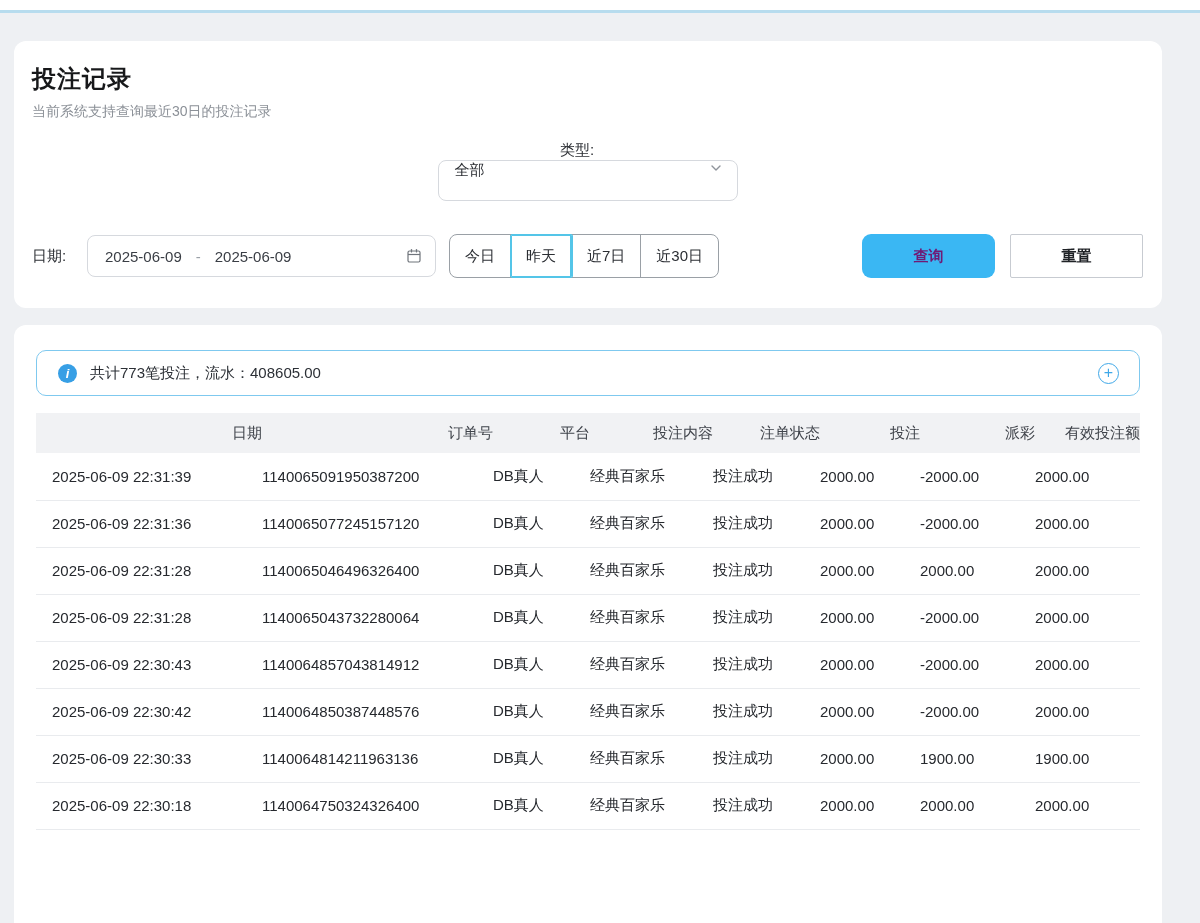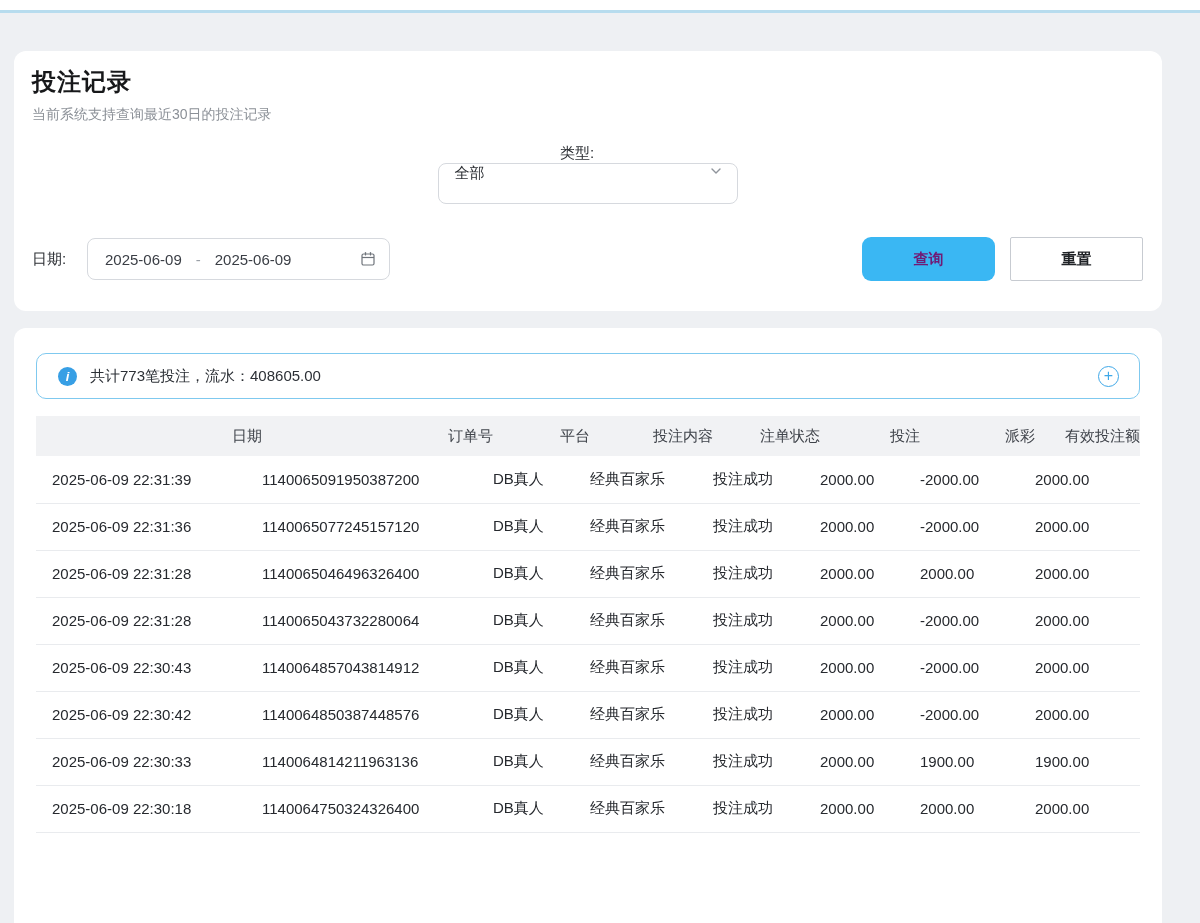--- a/index.html
+++ b/index.html
@@ -12,43 +12,43 @@
   .top-white { height: 10px; background: #ffffff; }
   .top-line { height: 3px; background: #b7dcee; }
 
   .card {
     background: #ffffff;
     border-radius: 12px;
     margin-left: 14px;
     width: 1148px;
   }
   .filter-card {
-    margin-top: 38px;
-    padding: 15px 19px 30px 18px;
+    margin-top: 28px;
+    padding: 22px 19px 30px 18px;
   }
   .page-title { font-size: 24px; font-weight: bold; color: #17181a; letter-spacing: 1px; }
   .page-subtitle { font-size: 14px; color: #8b9097; margin-top: 8px; }
 
   .filter-row { display: flex; align-items: center; }
   .row-type { margin-top: 20px; flex-direction: column; }
   .row-date { margin-top: 33px; }
   .filter-label { font-size: 15px; color: #2b2e33; width: 42px; flex: 0 0 auto; margin-right: 13px; }
 
   .select-box {
     width: 300px; height: 41px;
     border: 1px solid #d6d9de; border-radius: 8px;
     display: flex; align-items: flex-start;
     padding: 0 14px 0 16px;
     font-size: 15px; color: #2b2e33;
     background: #fff; cursor: pointer;
   }
   .select-box .chev { margin-left: auto; color: #8f949b; display: flex; }
 
   .date-box {
-    width: 303px; height: 42px;
+    width: 349px; height: 42px;
     border: 1px solid #d6d9de; border-radius: 8px;
     display: flex; align-items: center;
     padding: 0 13px 0 17px;
     font-size: 15px; color: #3a3e45;
     background: #fff; cursor: pointer;
   }
   .date-box .sep { margin: 0 14px; color: #9aa0a7; }
   .date-box .cal { margin-left: auto; color: #6f747b; display: flex; }
 
   .quick-group {
@@ -160,20 +160,26 @@
       <span class="cal">
         <svg width="16" height="16" viewBox="0 0 16 16">
             <rect x="2" y="3" width="12" height="11" rx="1.5" fill="none" stroke="#6f747b" stroke-width="1.2"></rect>
             <line x1="2" y1="6.5" x2="14" y2="6.5" stroke="#6f747b" stroke-width="1.2"></line>
             <line x1="5.5" y1="1.5" x2="5.5" y2="4" stroke="#6f747b" stroke-width="1.2" stroke-linecap="round"></line>
             <line x1="10.5" y1="1.5" x2="10.5" y2="4" stroke="#6f747b" stroke-width="1.2" stroke-linecap="round"></line>
           </svg>
       </span>
     </div>
 
+    <div class="quick-group" id="quick-group">
+        <button class="quick-btn">今日</button>
+        <button class="quick-btn selected">昨天</button>
+        <button class="quick-btn">近7日</button>
+        <button class="quick-btn">近30日</button>
+      </div>
 
     <button class="btn-query">查询</button>
     <button class="btn-reset">重置</button>
   </div>
 </div>
 
 <div class="card table-card">
   <div class="summary-banner">
     <span class="info-icon">i</span>
     <span class="summary-text">共计773笔投注，流水：408605.00</span>

